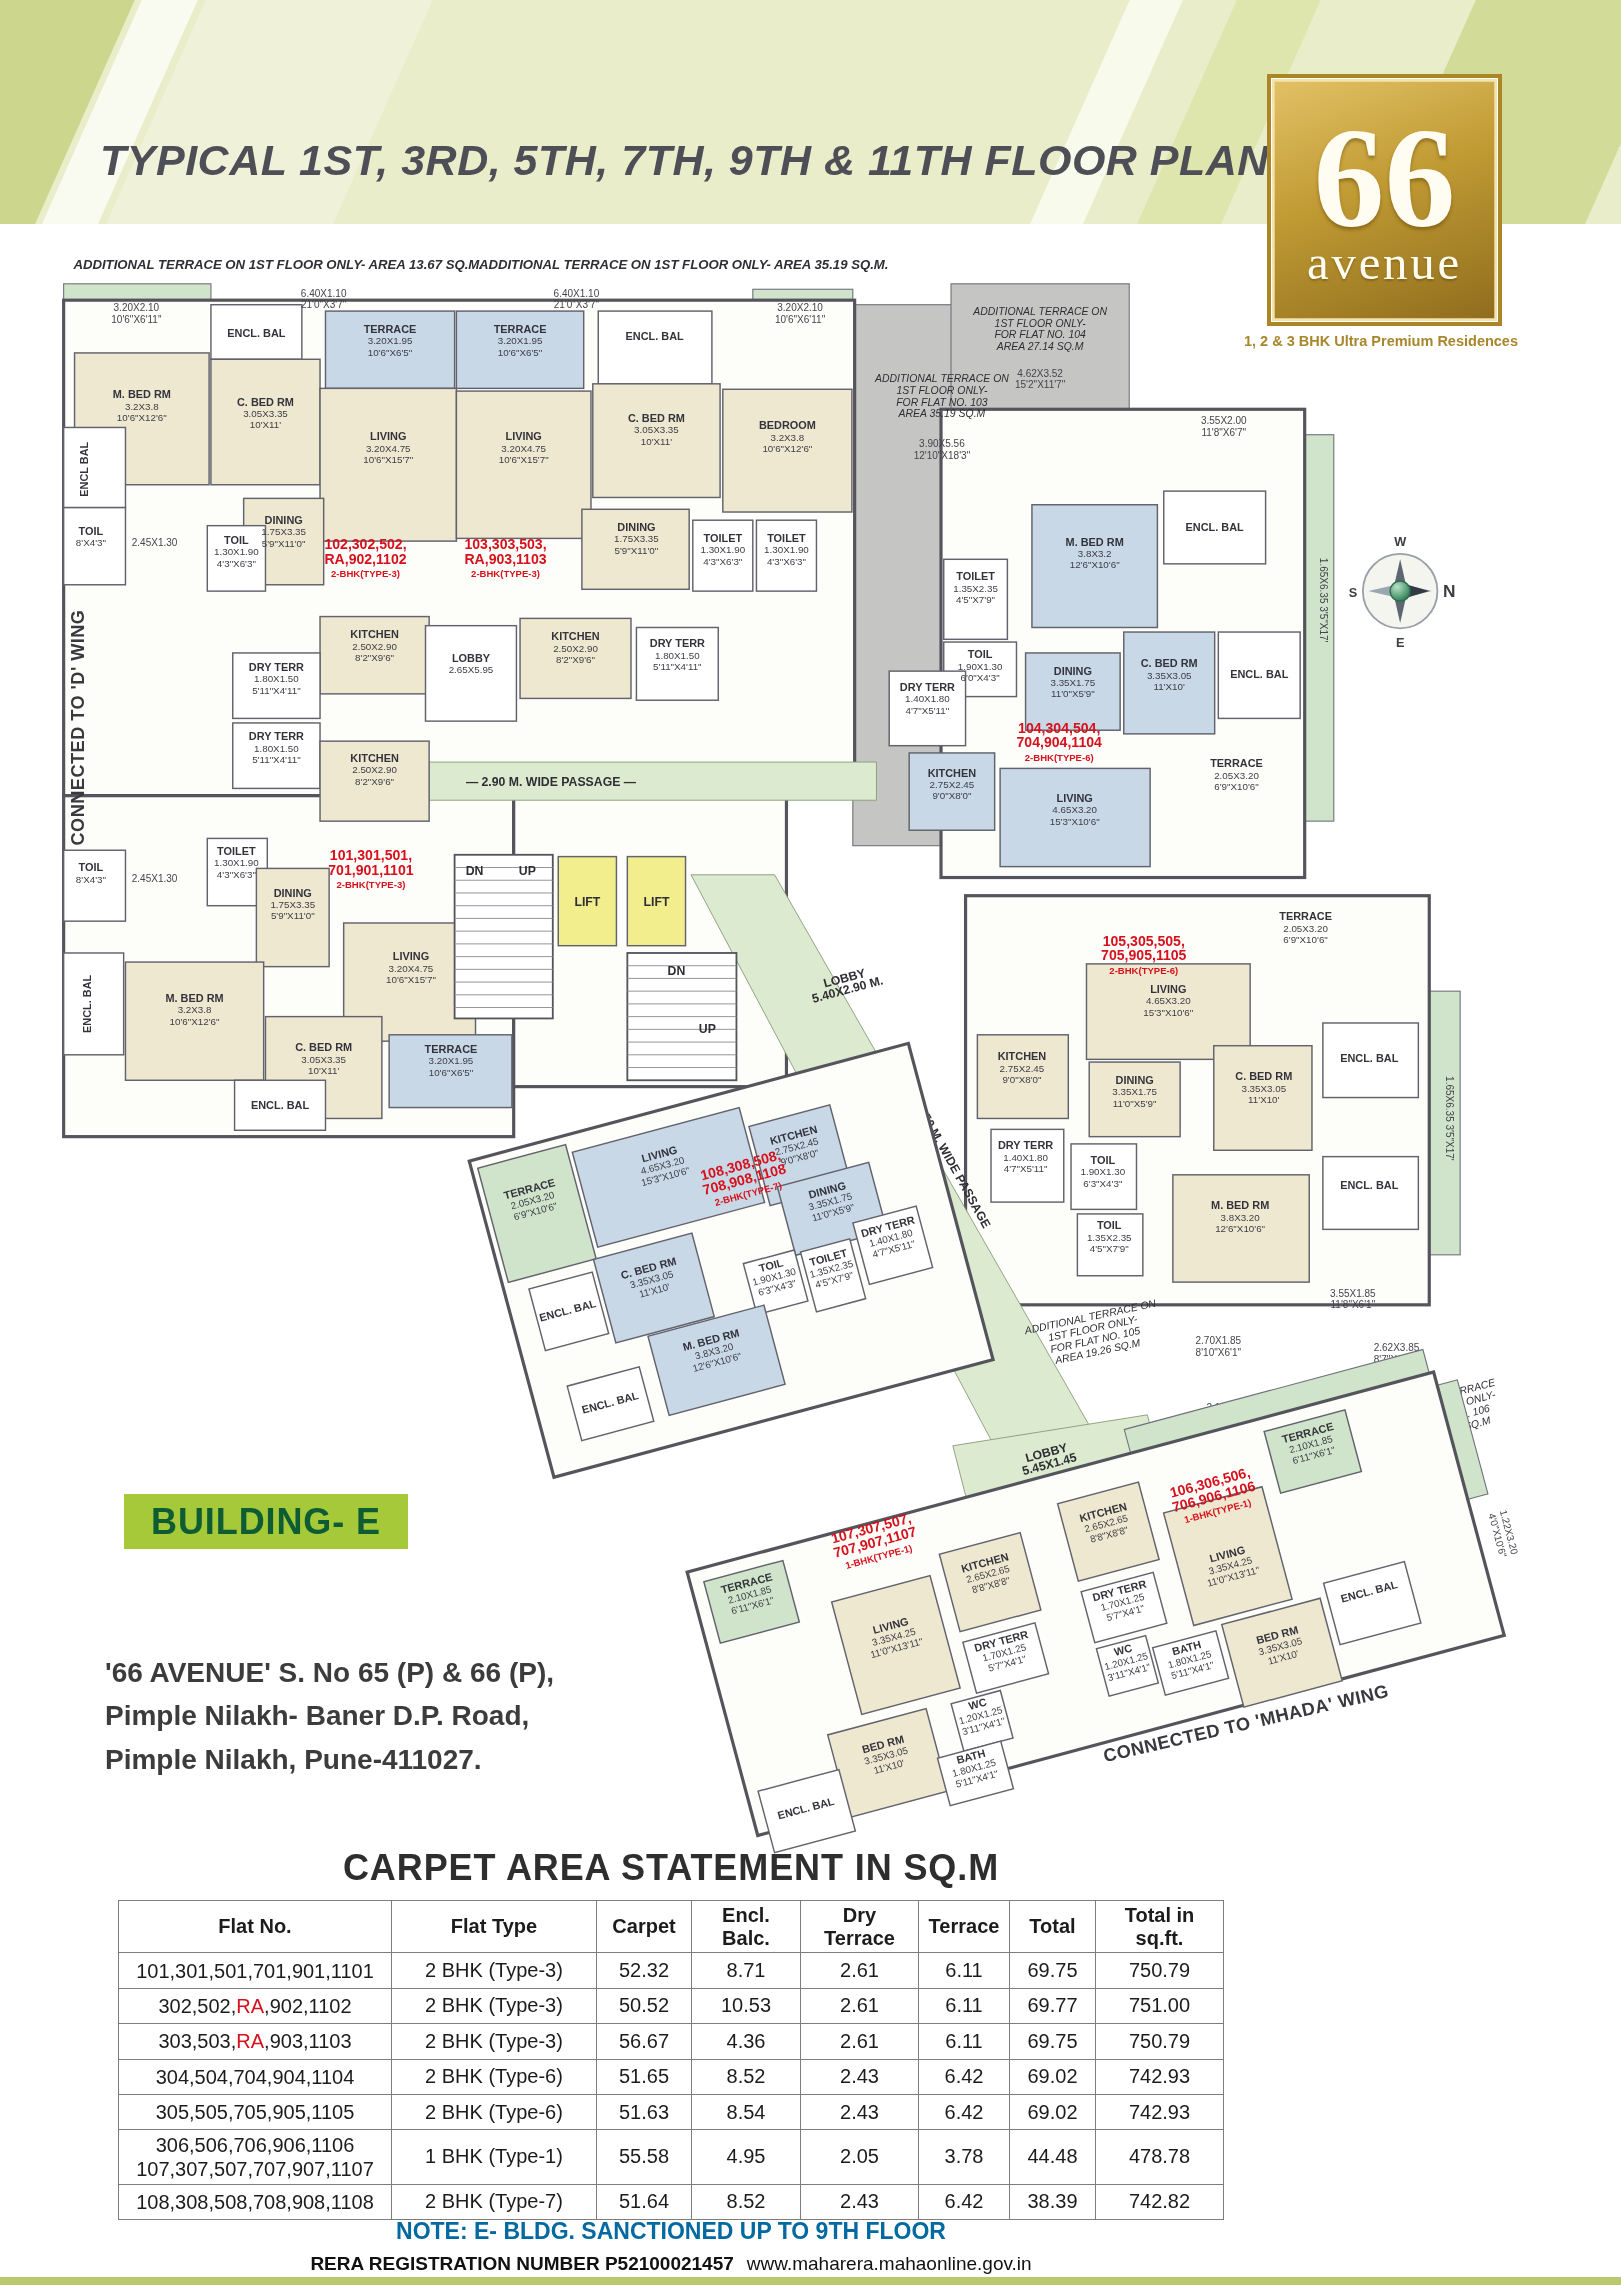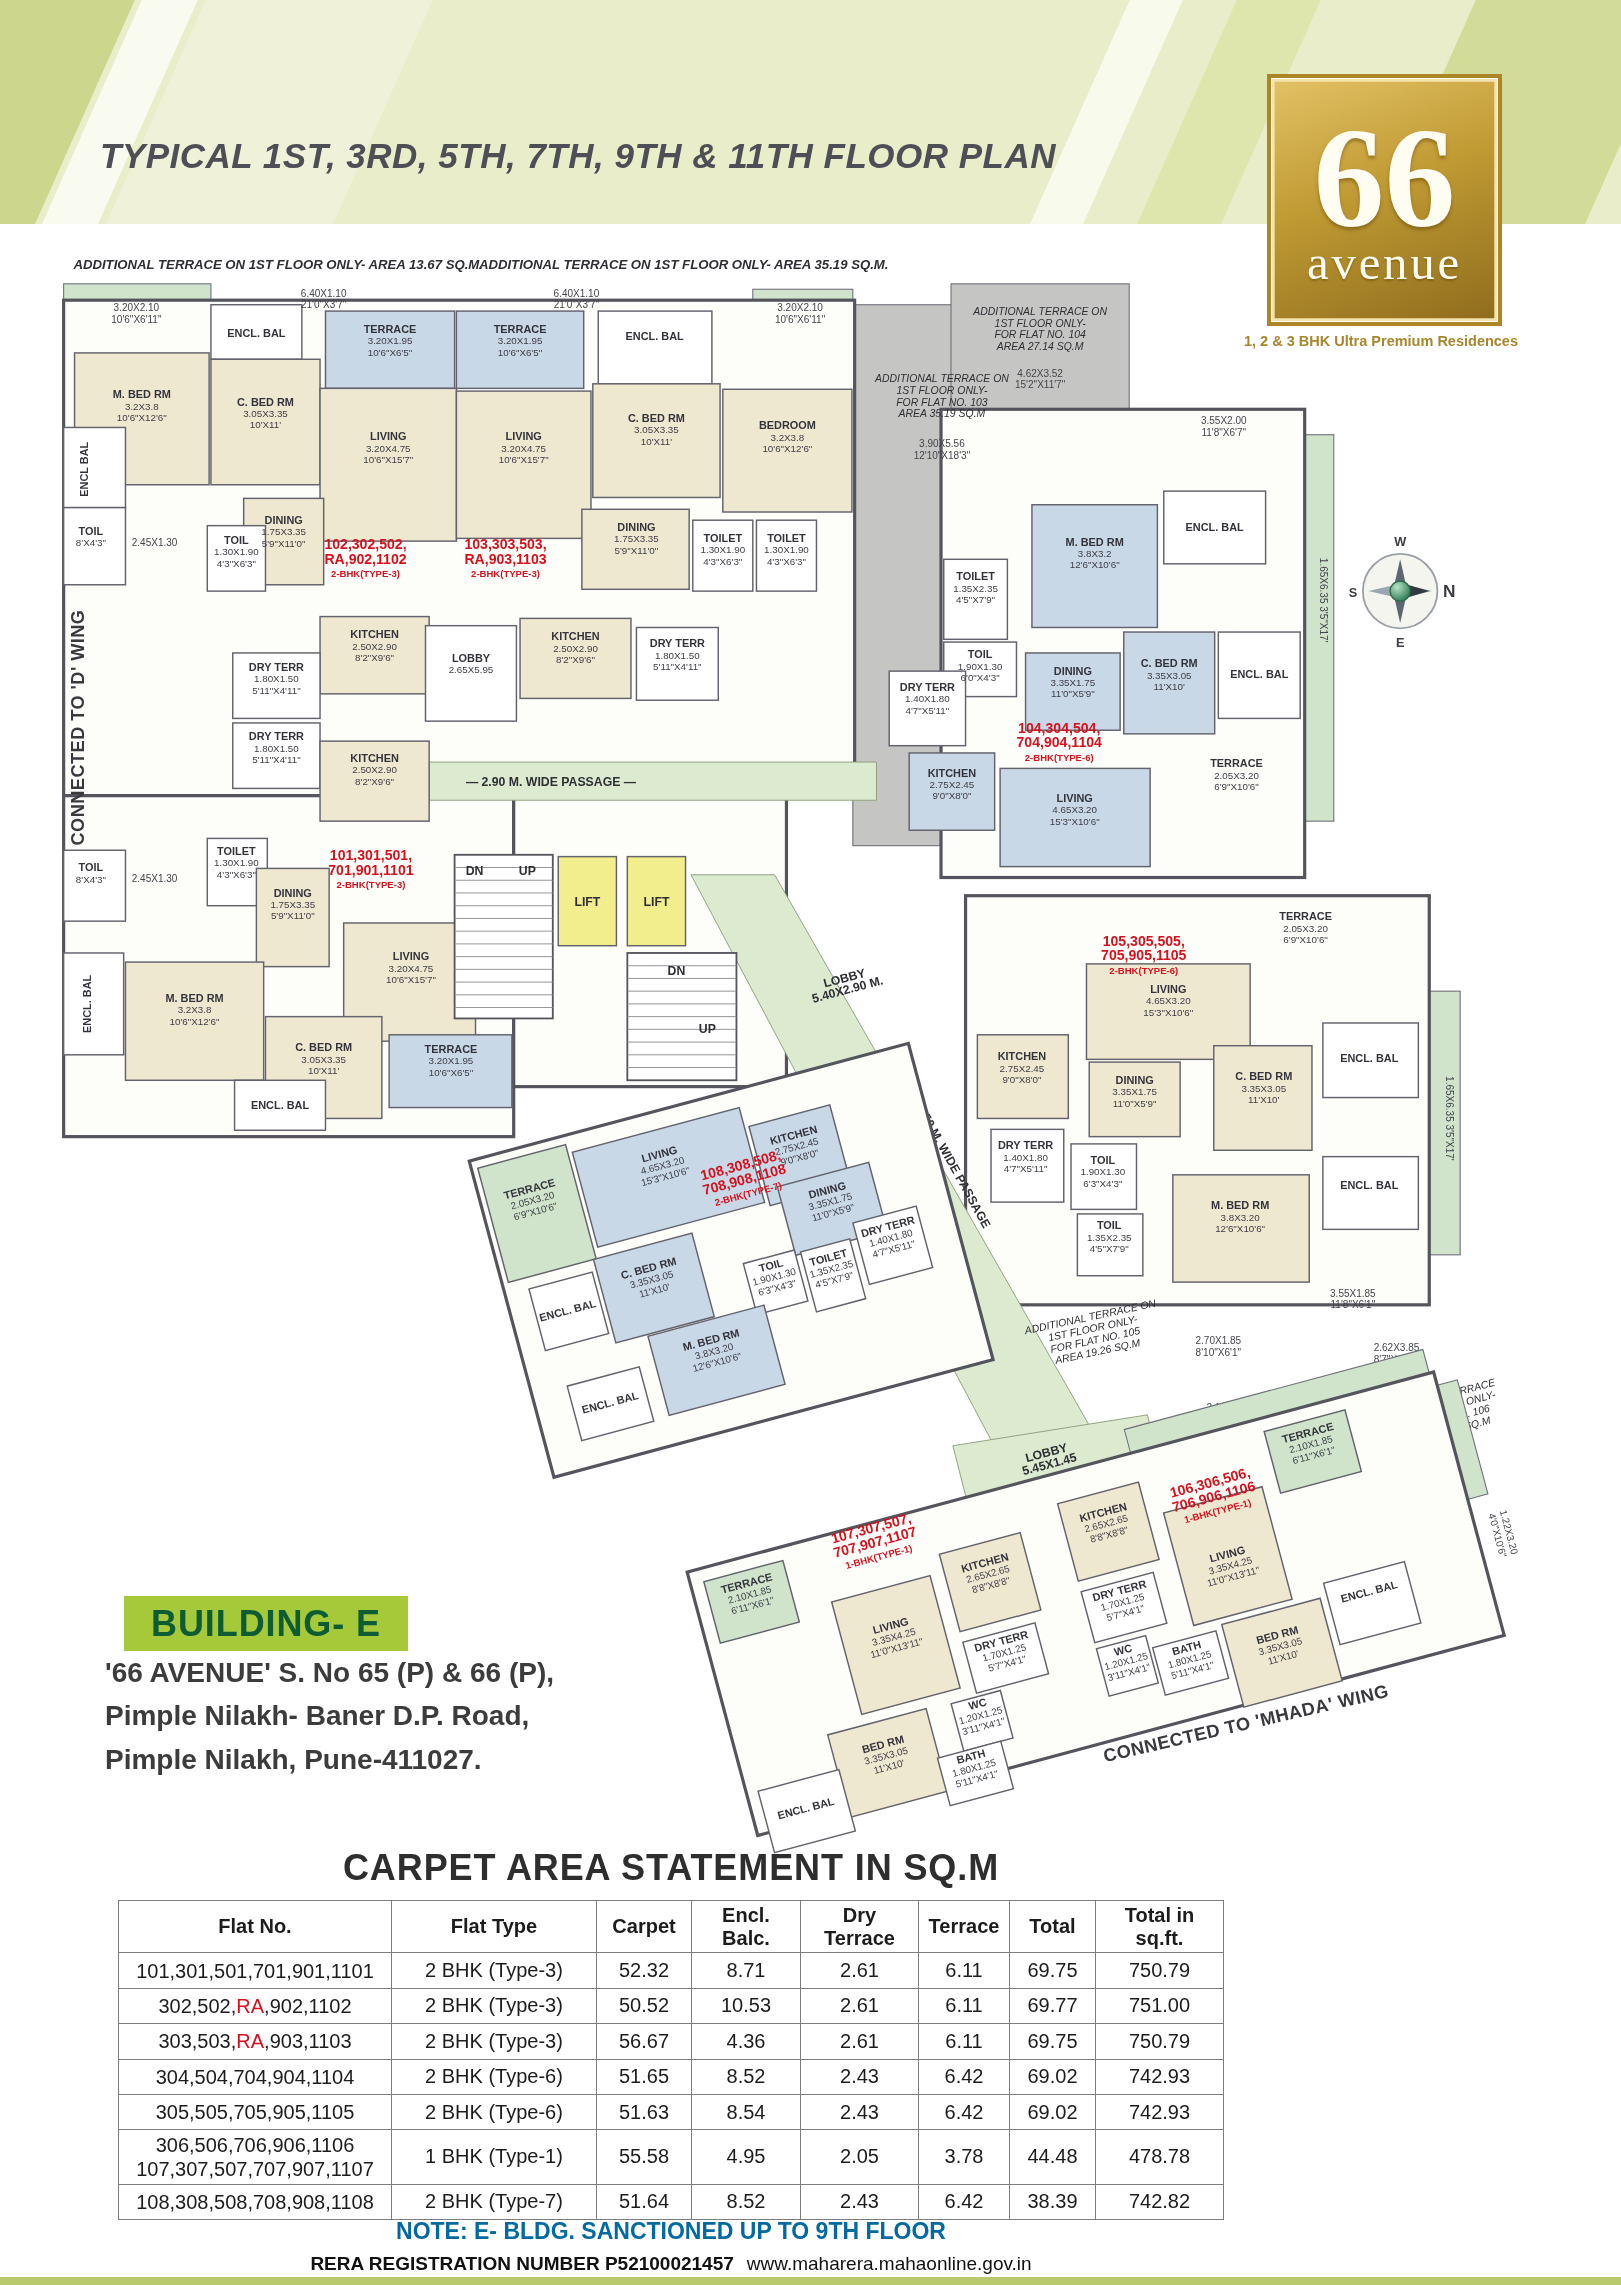--- a/index.html
+++ b/index.html
@@ -9,21 +9,21 @@
   
   .band{position:absolute;left:0;top:0;width:1622px;height:224px;background:#e9edca;overflow:hidden;}
   .band .d{position:absolute;top:-27px;height:291px;transform:skewX(-24deg);}
   .d1{left:-73px;width:155px;background:#ccd68c;}
   .d2{left:89px;width:56px;background:#fafbf0;}
   .d3{left:153px;width:227px;background:#eff2d9;}
   .d4{left:1077px;width:53px;background:#f8faec;}
   .d5{left:1184px;width:84px;background:#dfe6ad;}
   .d6{left:1423px;width:209px;background:#d2db97;}
 
-  .title{position:absolute;left:100px;top:136px;font-size:35px;font-weight:700;
+  .title{position:absolute;left:100px;top:136px;font-size:43px;font-weight:700;
          font-style:italic;color:#4e4e56;letter-spacing:0.5px;white-space:nowrap;}
 
   
   .logo{position:absolute;left:1271px;top:78px;width:225px;height:242px;
         background:linear-gradient(160deg,#e3c266 0%,#c09a33 45%,#8f6c1d 100%);
         border:1.8px solid #ffffff;outline:4.5px solid #ab8526;
         box-shadow:inset 0 0 0 2.7px #f3e3ae;
         display:flex;flex-direction:column;align-items:center;justify-content:center;}
   .logo .n66{font-family:"Liberation Serif",serif;font-size:142px;line-height:1;
              color:#fffdf2;font-weight:700;text-shadow:0 2.7px 3.6px rgba(90,60,0,.45);margin-top:-5.5px;}
@@ -40,21 +40,21 @@
   .pl-nt{font-size:11.5px;font-style:italic;fill:#2e2e34;}
   .pl-nt1{font-size:14.5px;font-style:italic;font-weight:600;fill:#2e2e34;}
   .pl-big{font-size:13.5px;font-weight:700;fill:#2e2e34;}
   .pl-conn{font-size:20px;font-weight:700;fill:#38383e;letter-spacing:.5px;}
   .pl-flat{font-size:15.5px;font-weight:700;fill:#d8101c;}
   tspan.pl-ftype{font-size:10.5px;font-weight:700;fill:#d8101c;}
   .cmp{font-size:14px;font-weight:700;fill:#3c3c44;}
   .cmp-n{font-size:19px;}
 
   
-  .bldg{position:absolute;left:124px;top:1596px;width:284px;height:55px;background:#a6c939;
+  .bldg{position:absolute;left:124px;top:1494px;width:284px;height:55px;background:#a6c939;
         color:#0d5c33;font-size:36px;font-weight:700;display:flex;align-items:center;
         justify-content:center;letter-spacing:0.9px;}
   .addr{position:absolute;left:105px;top:1651px;font-size:28px;font-weight:700;
         color:#3c3c3c;line-height:1.55;}
 
   
   .tbl-wrap{position:absolute;left:118px;top:1847px;width:1106px;}
   .tbl-title{text-align:center;font-size:36px;font-weight:600;color:#2e2e2e;
              letter-spacing:0.9px;margin-bottom:11px;}
   table{border-collapse:collapse;width:100%;font-size:20px;color:#1c1c1c;}

